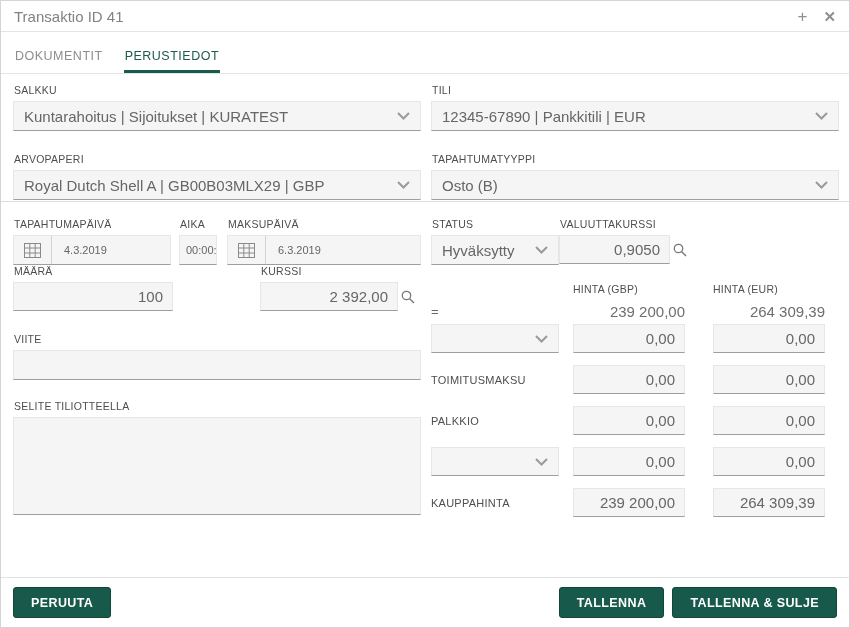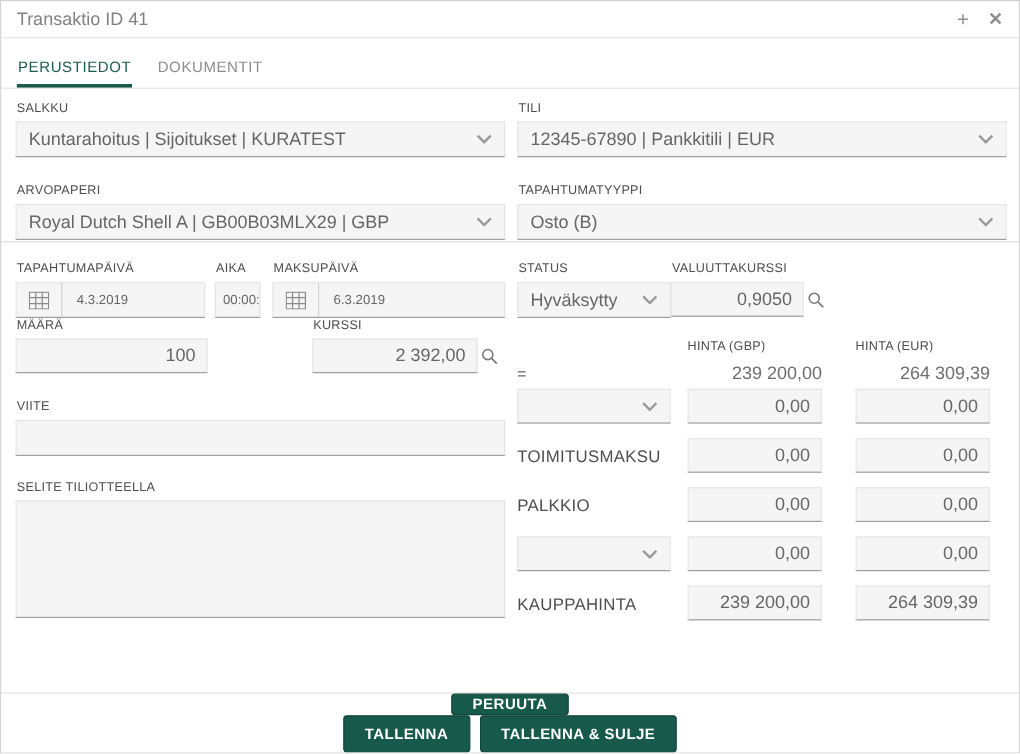--- a/index.html
+++ b/index.html
@@ -75,58 +75,58 @@
                font-family:"Liberation Sans",sans-serif; font-size:15px; color:#666; outline:none; }
 
   
   .row-status { display:flex; justify-content:flex-start; }
   .g-status { width:128px; }
   .g-valk { width:128px; }
   .g-valk .flabel { margin-left:1px; }
 
   .pgrid { margin-top:18px; }
   .prow { display:flex; align-items:center; margin-bottom:12px; }
-  .p-lab { width:128px; flex:0 0 128px; font-size:14px; color:#4e4e4e; letter-spacing:.25px; }
+  .p-lab { width:128px; flex:0 0 128px; font-size:11px; color:#4e4e4e; letter-spacing:.25px; }
   .p-gbp { width:112px; flex:0 0 112px; margin-left:14px; }
   .p-eur { width:112px; flex:0 0 112px; margin-left:28px; }
   .prow-head { margin-bottom:8px; align-items:flex-end; }
   .prow-head .p-lab { height:1px; }
   .col-head { font-size:10.5px; color:#4e4e4e; letter-spacing:.25px; }
   .prow-eq { margin-bottom:4px; }
   .eq-sign { font-size:13px; color:#666; }
   .plainval { font-size:15px; color:#6e6e6e; text-align:right; }
   .p-select { height:29px; }
   .pgrid .num-input { height:29px; }
   .prow-last { margin-bottom:0; }
 
   
   .ftr { position:absolute; left:0; right:0; bottom:0; height:50px;
          border-top:1px solid #e3e3e3; display:flex; align-items:center;
-         justify-content:space-between; padding:0 12px; background:#fff;flex-direction:column; }
+         justify-content:space-between; padding:0 12px; background:#fff; }
   .btn { background:#17594a; color:#fff; border:1px solid #114639; border-radius:3px;
          height:31px; padding:0 17px; font-family:"Liberation Sans",sans-serif;
          font-size:12.5px; font-weight:bold; letter-spacing:.4px; cursor:pointer; }
   .ftr-right { display:flex; gap:8px; }
 
   svg { display:block; }
 </style>
 </head>
 <body>
 
 <div class="dialog">
 
   <div class="hdr">
     <div class="hdr-title">Transaktio ID 41</div>
     <span class="hdr-ico ico-plus">+</span>
     <span class="hdr-ico ico-close">✕</span>
   </div>
 
   <div class="tabs">
+    <div class="tab">DOKUMENTIT</div>
     <div class="tab active">PERUSTIEDOT</div>
-    <div class="tab">DOKUMENTIT</div>
   </div>
 
   <div class="bd">
 
     <div class="cols">
       <div class="col">
         <div class="group">
           <div class="flabel">SALKKU</div>
           <div class="fieldbox selectbox">
             <span class="sv">Kuntarahoitus | Sijoitukset | KURATEST</span>

